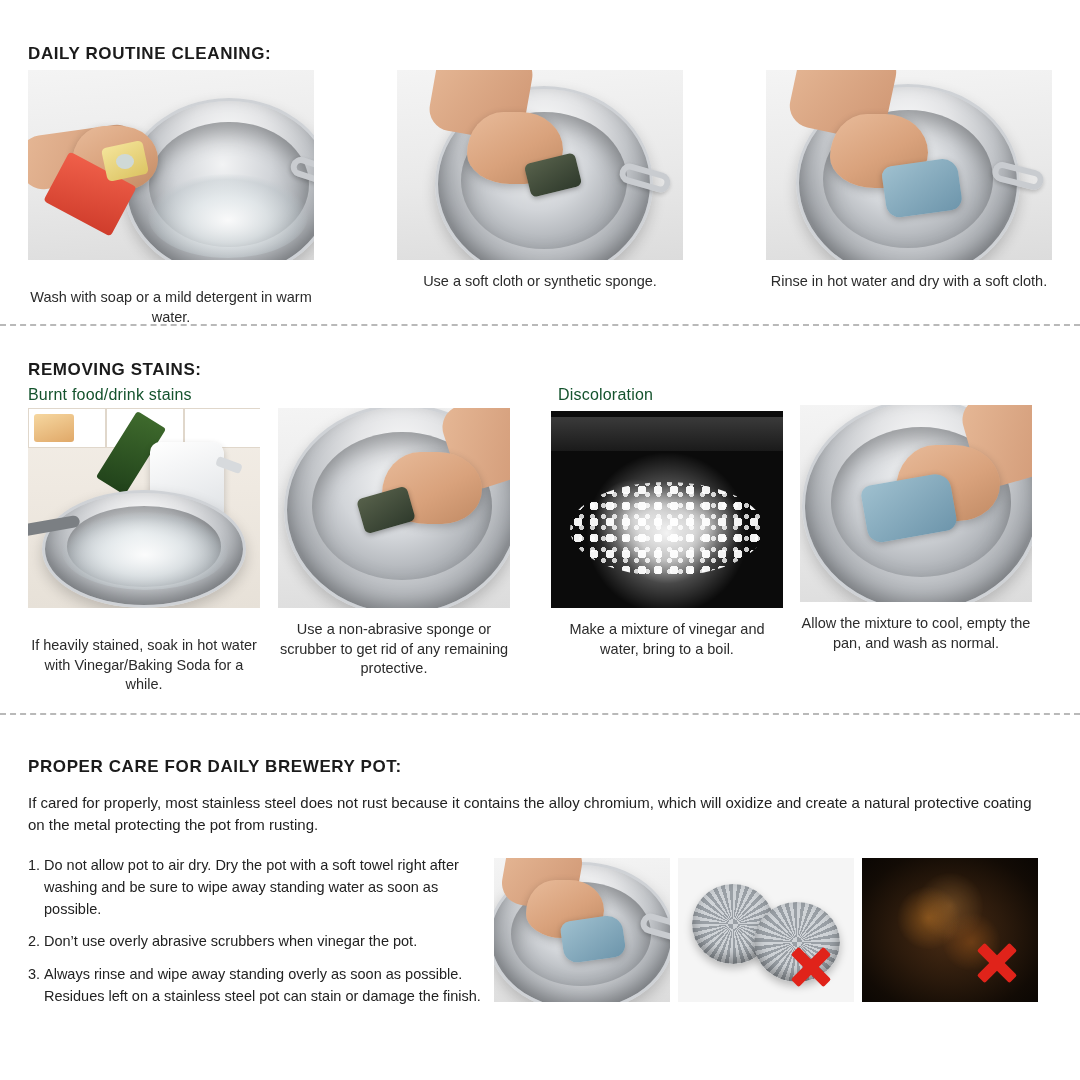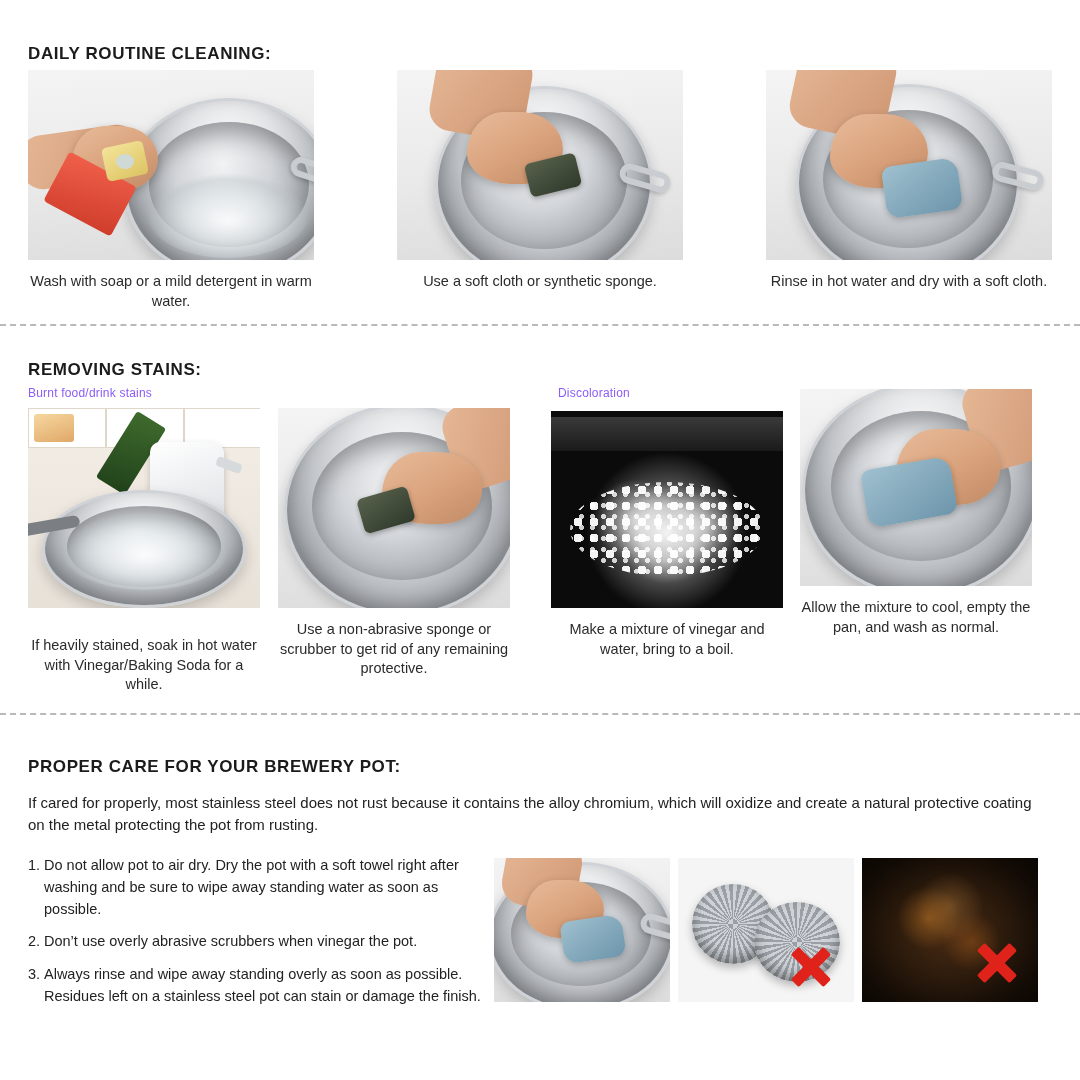--- a/index.html
+++ b/index.html
@@ -19,22 +19,22 @@
   }
 
   
   .section-title {
     font-size: 17px;
     font-weight: bold;
     letter-spacing: 0.6px;
     color: #1b1b1b;
   }
   .sub-title {
-    font-size: 12px;
-    color: #8b5cf6;
+    font-size: 16px;
+    color: #14532d;
     letter-spacing: 0.2px;
   }
   .caption {
     font-size: 14.5px;
     line-height: 1.35;
     color: #2b2b2b;
     text-align: center;
   }
   .divider {
     border-top: 2px dashed #b9b9b9;
@@ -227,21 +227,21 @@
         <div class="bg"></div>
         <div class="pan" style="left:96px; top:28px; width:210px; height:180px;"></div>
         <div class="handle" style="left:262px; top:92px; transform:rotate(18deg);"></div>
         <div class="arm" style="left:-8px; top:60px; width:120px; height:54px; transform:rotate(-8deg);"></div>
         <div class="hand" style="left:44px; top:56px; width:86px; height:64px;"></div>
         <div class="bottle" style="left:24px; top:96px; width:76px; height:56px; transform:rotate(28deg);"></div>
         <div style="position:absolute;left:76px;top:74px;width:42px;height:34px;background:linear-gradient(160deg,#f4e49a,#dcc463);border-radius:5px;transform:rotate(-12deg);"></div>
         <div style="position:absolute;left:88px;top:84px;width:18px;height:15px;background:#cfd9d6;border-radius:50%;"></div>
         <div class="water" style="left:120px;top:104px;width:160px;height:84px;"></div>
       </div>
-      <div class="caption" style="margin-top:12px;width:286px;">Wash with soap or a mild detergent in warm water.</div>
+      <div class="caption" style="margin-top:28px;width:286px;">Wash with soap or a mild detergent in warm water.</div>
     </div>
 
     <div class="cell" style="left:397px; top:70px; width:286px;">
       <div class="photo" style="width:286px;height:190px;">
         <div class="bg"></div>
         <div class="pan" style="left:38px; top:16px; width:218px; height:196px;"></div>
         <div class="handle" style="left:222px; top:98px; transform:rotate(16deg);"></div>
         <div class="arm" style="left:36px; top:-22px; width:96px; height:88px; transform:rotate(10deg);"></div>
         <div class="hand" style="left:70px; top:42px; width:96px; height:72px;"></div>
         <div class="sponge" style="left:130px; top:88px; width:52px; height:34px; transform:rotate(-14deg);"></div>
@@ -299,36 +299,36 @@
 
     <div class="cell" style="left:551px; top:411px; width:232px;">
       <div class="photo" style="width:232px;height:197px;background:#0a0a0a;">
         <div class="boil"></div>
         <div class="bubbles"></div>
         <div style="position:absolute;left:0;top:6px;width:232px;height:34px;background:linear-gradient(180deg,#3a3a3a,#1a1a1a);"></div>
       </div>
       <div class="caption" style="margin-top:12px;width:232px;">Make a mixture of vinegar and water, bring to a boil.</div>
     </div>
 
-    <div class="cell" style="left:800px; top:389px; width:270px;">
+    <div class="cell" style="left:800px; top:405px; width:270px;">
       <div class="photo" style="width:232px;height:197px;">
         <div class="bg"></div>
         <div class="pan" style="left:2px; top:-6px; width:238px; height:214px;"></div>
         <div class="arm" style="left:168px; top:-14px; width:86px; height:90px; transform:rotate(-16deg);"></div>
         <div class="hand" style="left:96px; top:40px; width:104px; height:76px;"></div>
         <div class="cloth" style="left:64px; top:74px; width:90px; height:58px; transform:rotate(-10deg);"></div>
       </div>
       <div class="caption" style="margin-top:12px;width:232px;">Allow the mixture to cool, empty the pan, and wash as normal.</div>
     </div>
   </div>
 
   <div class="divider dash2"></div>
 
   <div id="sec-care">
-    <div class="section-title h-care">PROPER CARE FOR YOUR BREWERY POT:</div>
+    <div class="section-title h-care">PROPER CARE FOR DAILY BREWERY POT:</div>
     <div class="care-para">If cared for properly, most stainless steel does not rust because it contains the alloy chromium, which will oxidize and create a natural protective coating on the metal protecting the pot from rusting.</div>
 
     <div class="care-list">
       <div class="li">
         <div class="num">1.</div>
         <div class="txt">Do not allow pot to air dry. Dry the pot with a soft towel right after washing and be sure to wipe away standing water as soon as possible.</div>
       </div>
       <div class="li">
         <div class="num">2.</div>
         <div class="txt">Don’t use overly abrasive scrubbers when vinegar the pot.</div>

